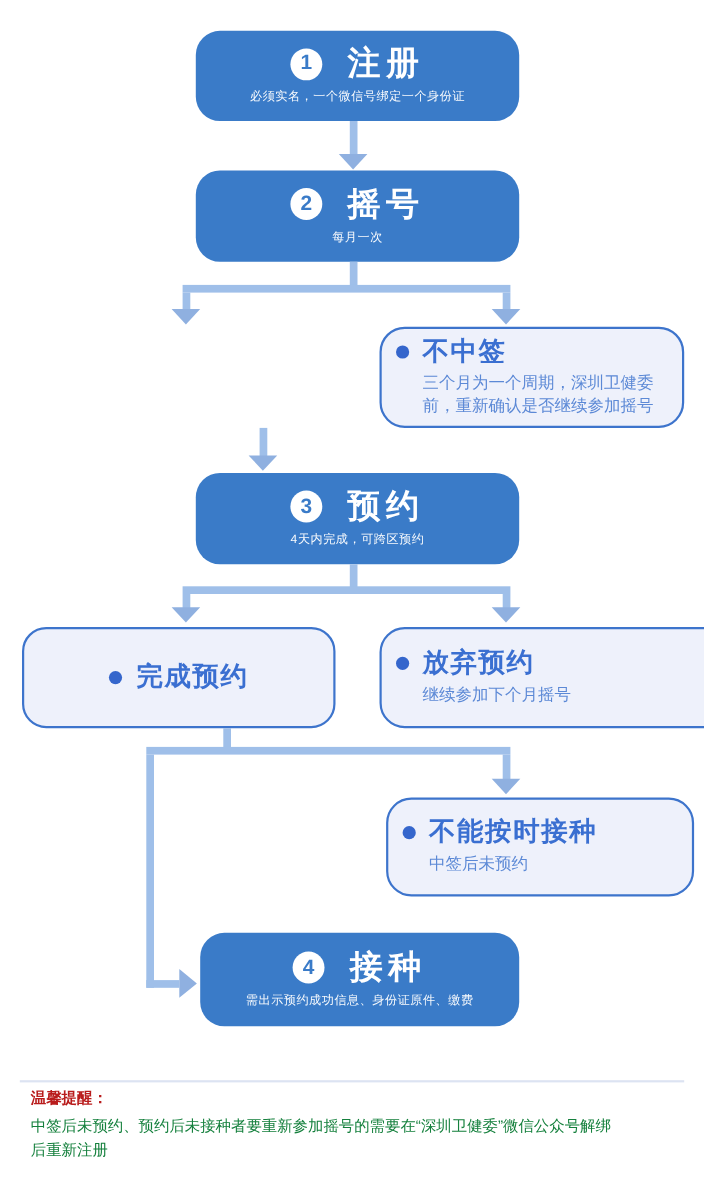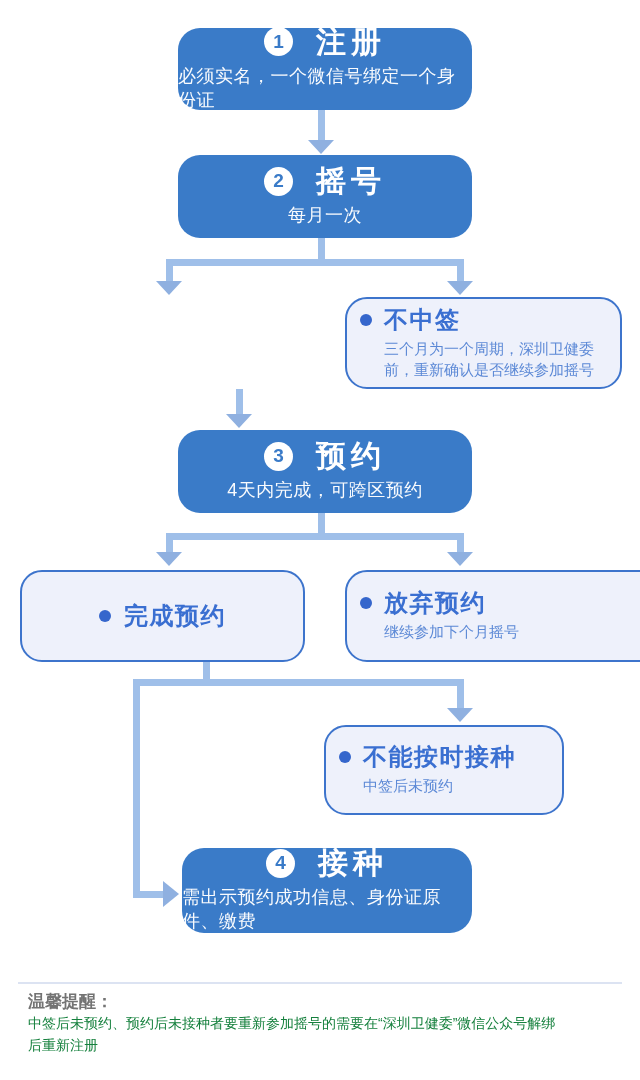--- a/index.html
+++ b/index.html
@@ -6,43 +6,43 @@
   body { font-family:"Liberation Sans", sans-serif; }
   .canvas { position:relative; width:640px; height:1080px; background:#ffffff; overflow:hidden; }
 
   
   .stage { position:absolute; background:#3a7bc8; border-radius:22px; color:#ffffff;
            display:flex; flex-direction:column; align-items:center; justify-content:center; gap:7px; }
   .stage-title-row { display:flex; align-items:center; gap:11px; }
   .badge { width:29px; height:29px; border-radius:50%; background:#ffffff; color:#3a7bc8;
            font-weight:bold; font-size:19px; display:flex; align-items:center; justify-content:center; flex:none; }
   .stage-title { font-size:30px; font-weight:bold; letter-spacing:5px; line-height:1;margin-left:12px; }
-  .stage-sub { font-size:18px; letter-spacing:0.5px; color:rgba(255,255,255,0.97); }
+  .stage-sub { font-size:11px; letter-spacing:0.5px; color:rgba(255,255,255,0.97); }
 
   
   .option { position:absolute; background:#eef1fb; border:2.5px solid #3d74cc; border-radius:22px; box-sizing:border-box; }
   .option.center { display:flex; align-items:center; justify-content:center; gap:13px; }
-  .option.left { display:flex; flex-direction:column; justify-content:center; padding:8px 14px 10px 13px; }
+  .option.left { display:flex; flex-direction:column; justify-content:center; padding:8px 14px 10px 13px;border-radius:23px; }
   .opt-title-row { display:flex; align-items:center; gap:12px; }
   .bullet { width:12px; height:12px; border-radius:50%; background:#3566cc; flex:none; }
   .opt-title { font-size:24px; font-weight:bold; color:#3a6fd1; letter-spacing:1.5px; line-height:1.25; }
   .opt-sub { font-size:15px; color:#5c89d6; margin-left:24px; line-height:1.4; margin-top:3px; }
 
   
   .vline,.hline { position:absolute; background:#9fbfe9; }
   .arrow-down { position:absolute; width:0; height:0;
                 border-left:13px solid transparent; border-right:13px solid transparent;
                 border-top:14px solid #8fb0e0; }
   .arrow-right { position:absolute; width:0; height:0;
                  border-top:13px solid transparent; border-bottom:13px solid transparent;
                  border-left:16px solid #8fb0e0; }
 
   
   .divider { position:absolute; background:#dce3f2; }
-  .footer-heading { position:absolute; font-size:17px; font-weight:bold; color:#737373;text-align:right; }
+  .footer-heading { position:absolute; font-size:14px; font-weight:bold; color:#b91c1c;text-align:right; }
   .footer-body { position:absolute; font-size:14px; color:#15803d; line-height:1.6; }
 </style>
 </head>
 <body>
 
 <div class="canvas">
 
   <div class="stage" style="left:178px; top:28px; width:294px; height:82px;">
     <div class="stage-title-row">
       <div class="badge">1</div>
@@ -113,21 +113,21 @@
   </div>
 
   <div class="vline" style="left:203px; top:662px; width:7px; height:18px;"></div>
   <div class="hline" style="left:133px; top:679px; width:331px; height:7px;"></div>
   <div class="vline" style="left:457px; top:686px; width:7px; height:23px;"></div>
   <div class="arrow-down" style="left:447px; top:708px;"></div>
   <div class="vline" style="left:133px; top:686px; width:7px; height:212px;"></div>
   <div class="hline" style="left:133px; top:891px; width:30px; height:7px;"></div>
   <div class="arrow-right" style="left:163px; top:881px;"></div>
 
-  <div class="option left" style="left:324px; top:725px; width:240px; height:90px;">
+  <div class="option left" style="left:351px; top:725px; width:280px; height:90px;">
     <div class="opt-title-row">
       <div class="bullet"></div>
       <div class="opt-title">不能按时接种</div>
     </div>
     <div class="opt-sub">中签后未预约</div>
   </div>
 
   <div class="stage" style="left:182px; top:848px; width:290px; height:85px;">
     <div class="stage-title-row">
       <div class="badge">4</div>

